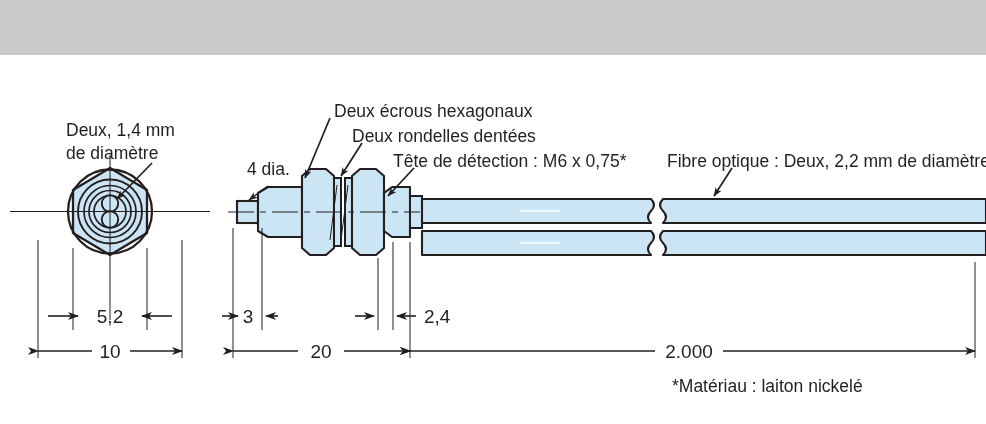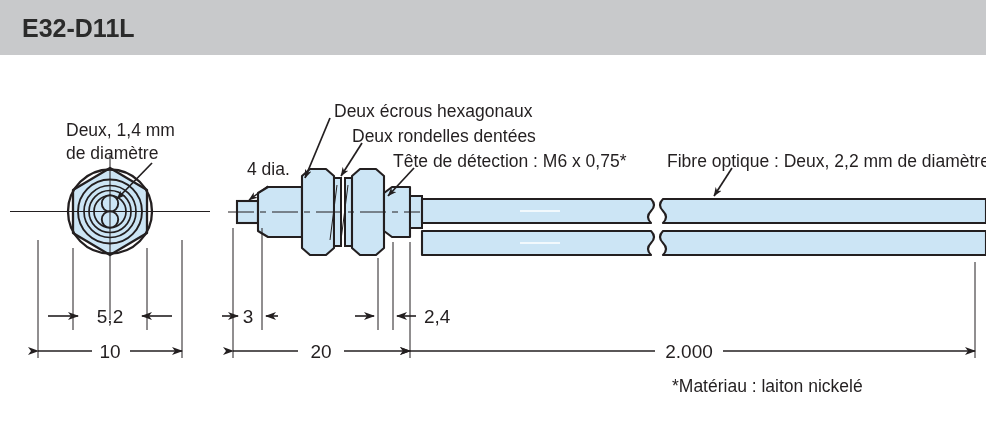--- a/index.html
+++ b/index.html
@@ -25,21 +25,20 @@
   .lbl{font-size:17.5px;}
   .dim{font-size:19px;}
   .foot{font-size:17.5px;}
 </style>
 </head>
 <body>
 
 <div id="stage">
 
   <div class="hdr"></div>
-  <div class="hdr-title">E32-D11L</div>
 
   <svg width="986" height="424" viewBox="0 0 986 424">
 
     <defs>
       <marker id="ar" markerWidth="11" markerHeight="8" refX="10" refY="4" orient="auto" markerUnits="userSpaceOnUse">
         <path d="M0,0 L11,4 L0,8 L3,4 Z" fill="#231f20"></path>
       </marker>
       <marker id="arS" markerWidth="9" markerHeight="7" refX="8.5" refY="3.5" orient="auto" markerUnits="userSpaceOnUse">
         <path d="M0,0 L9,3.5 L0,7 L2.5,3.5 Z" fill="#231f20"></path>
       </marker>

